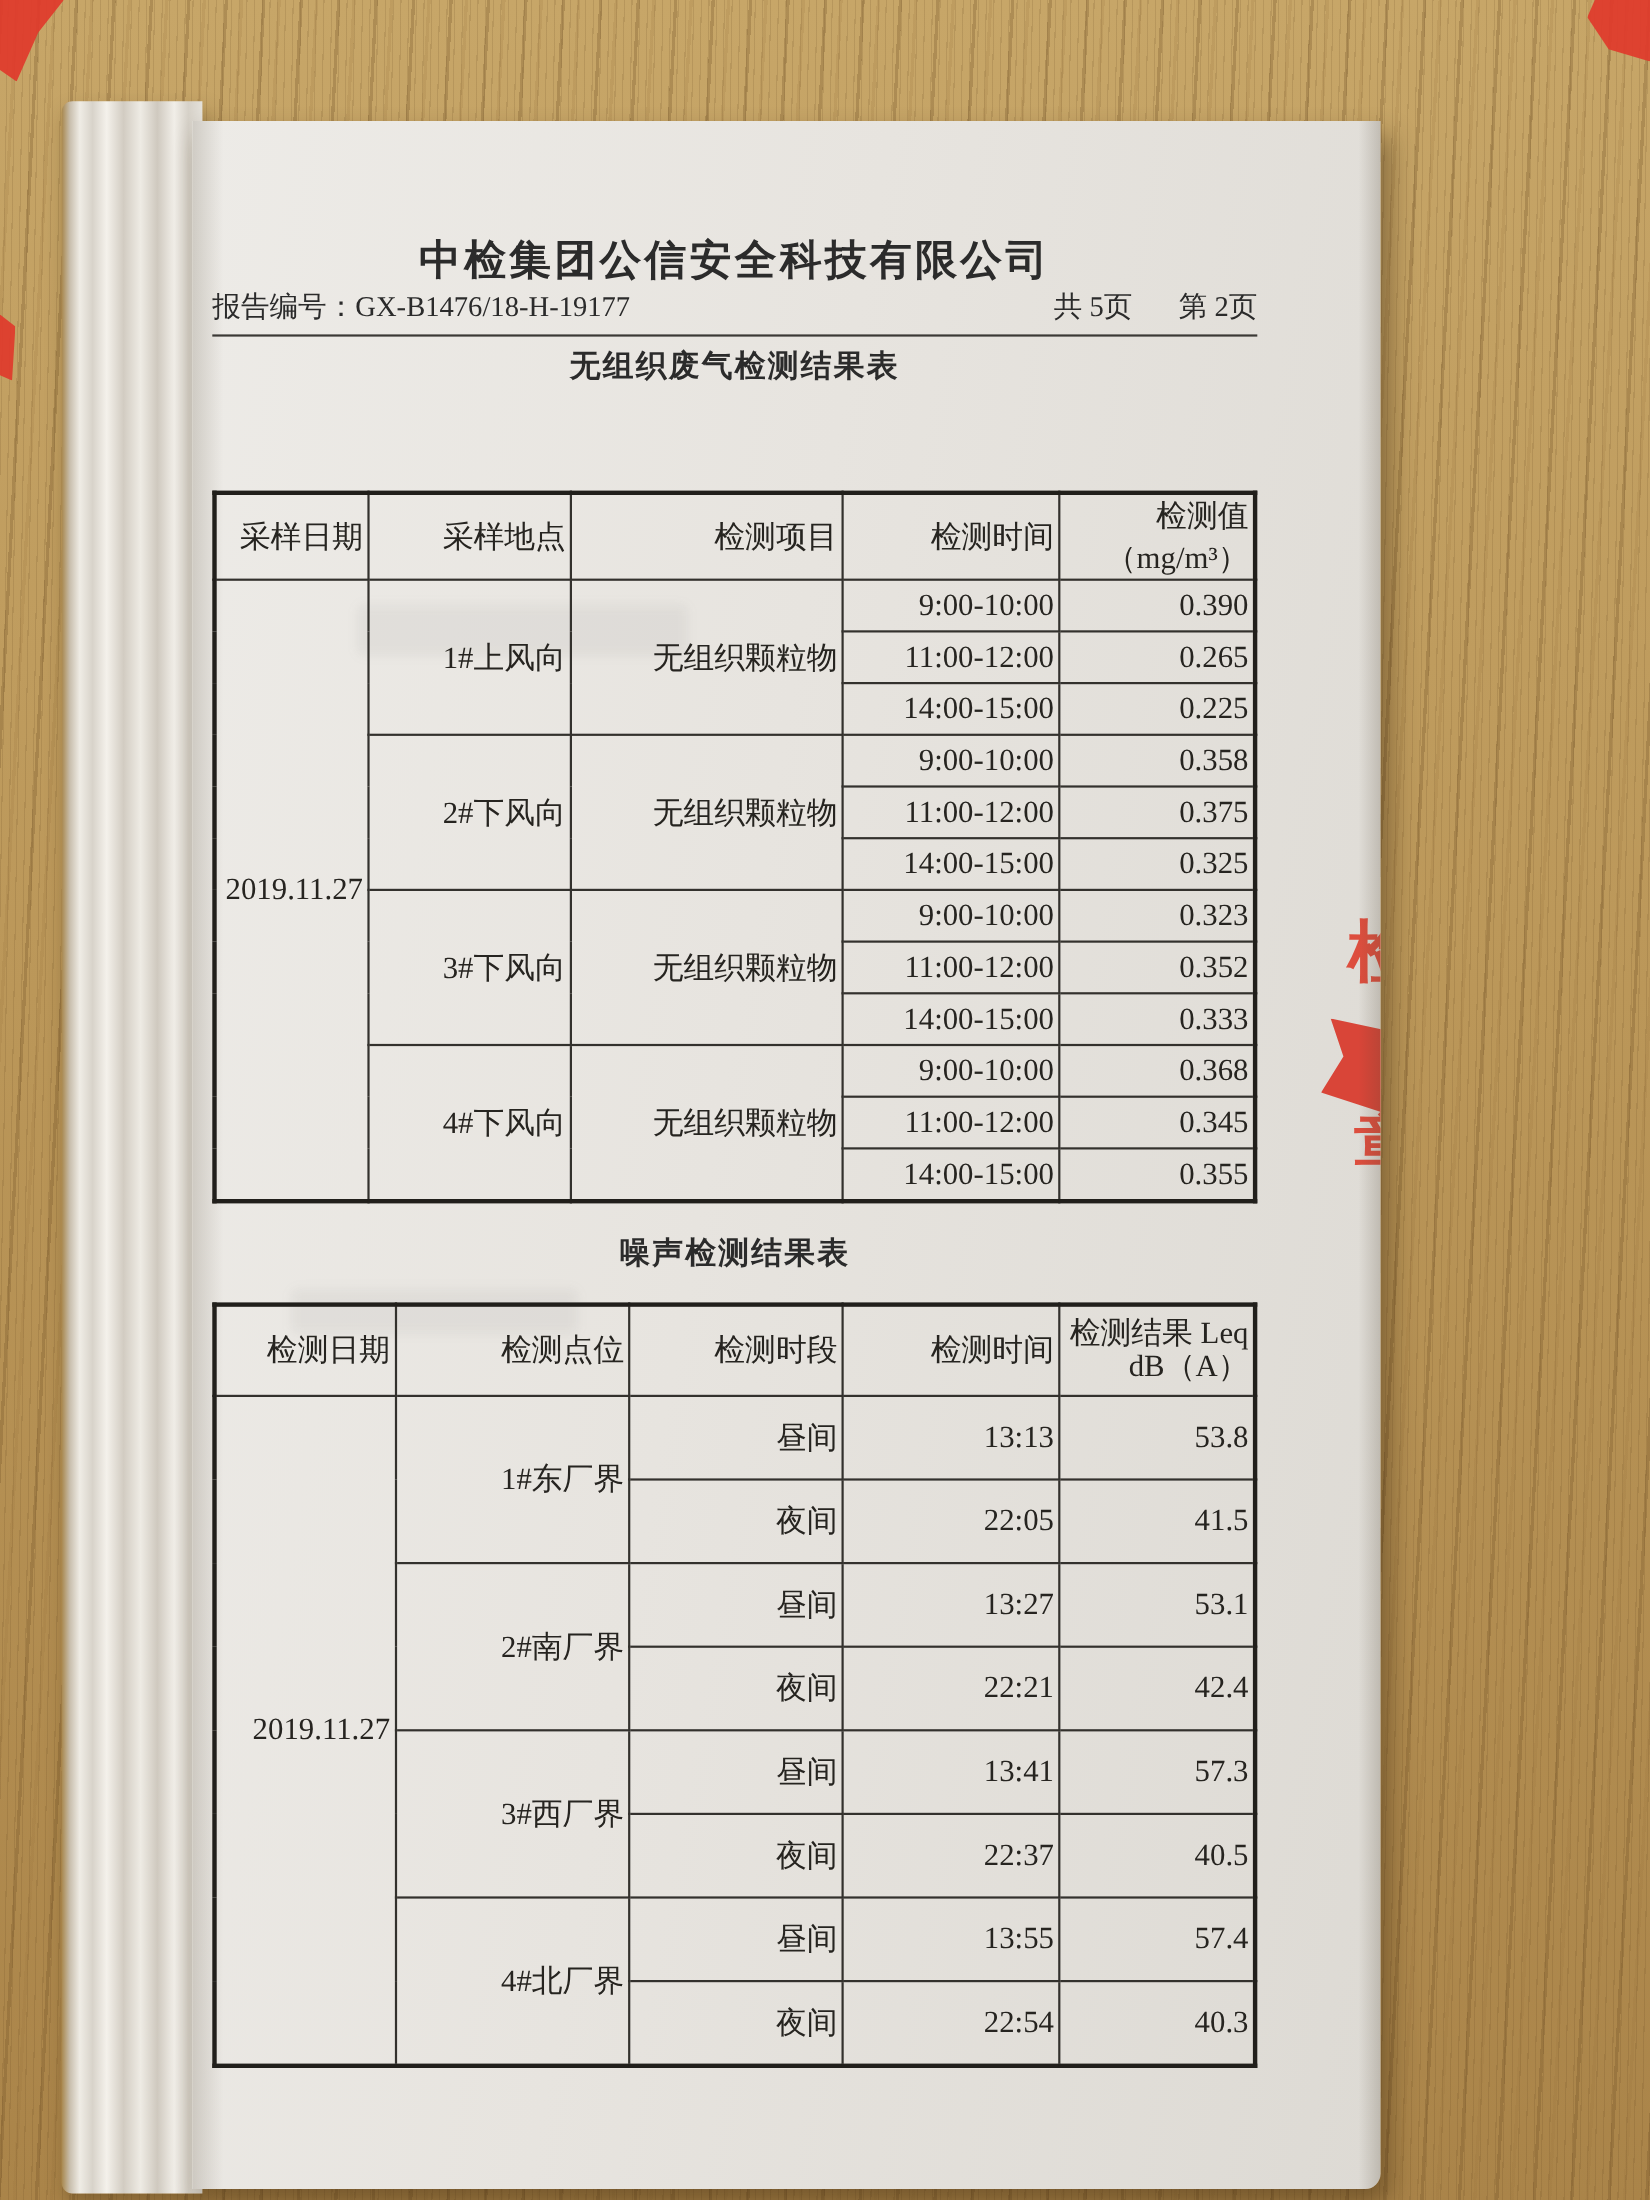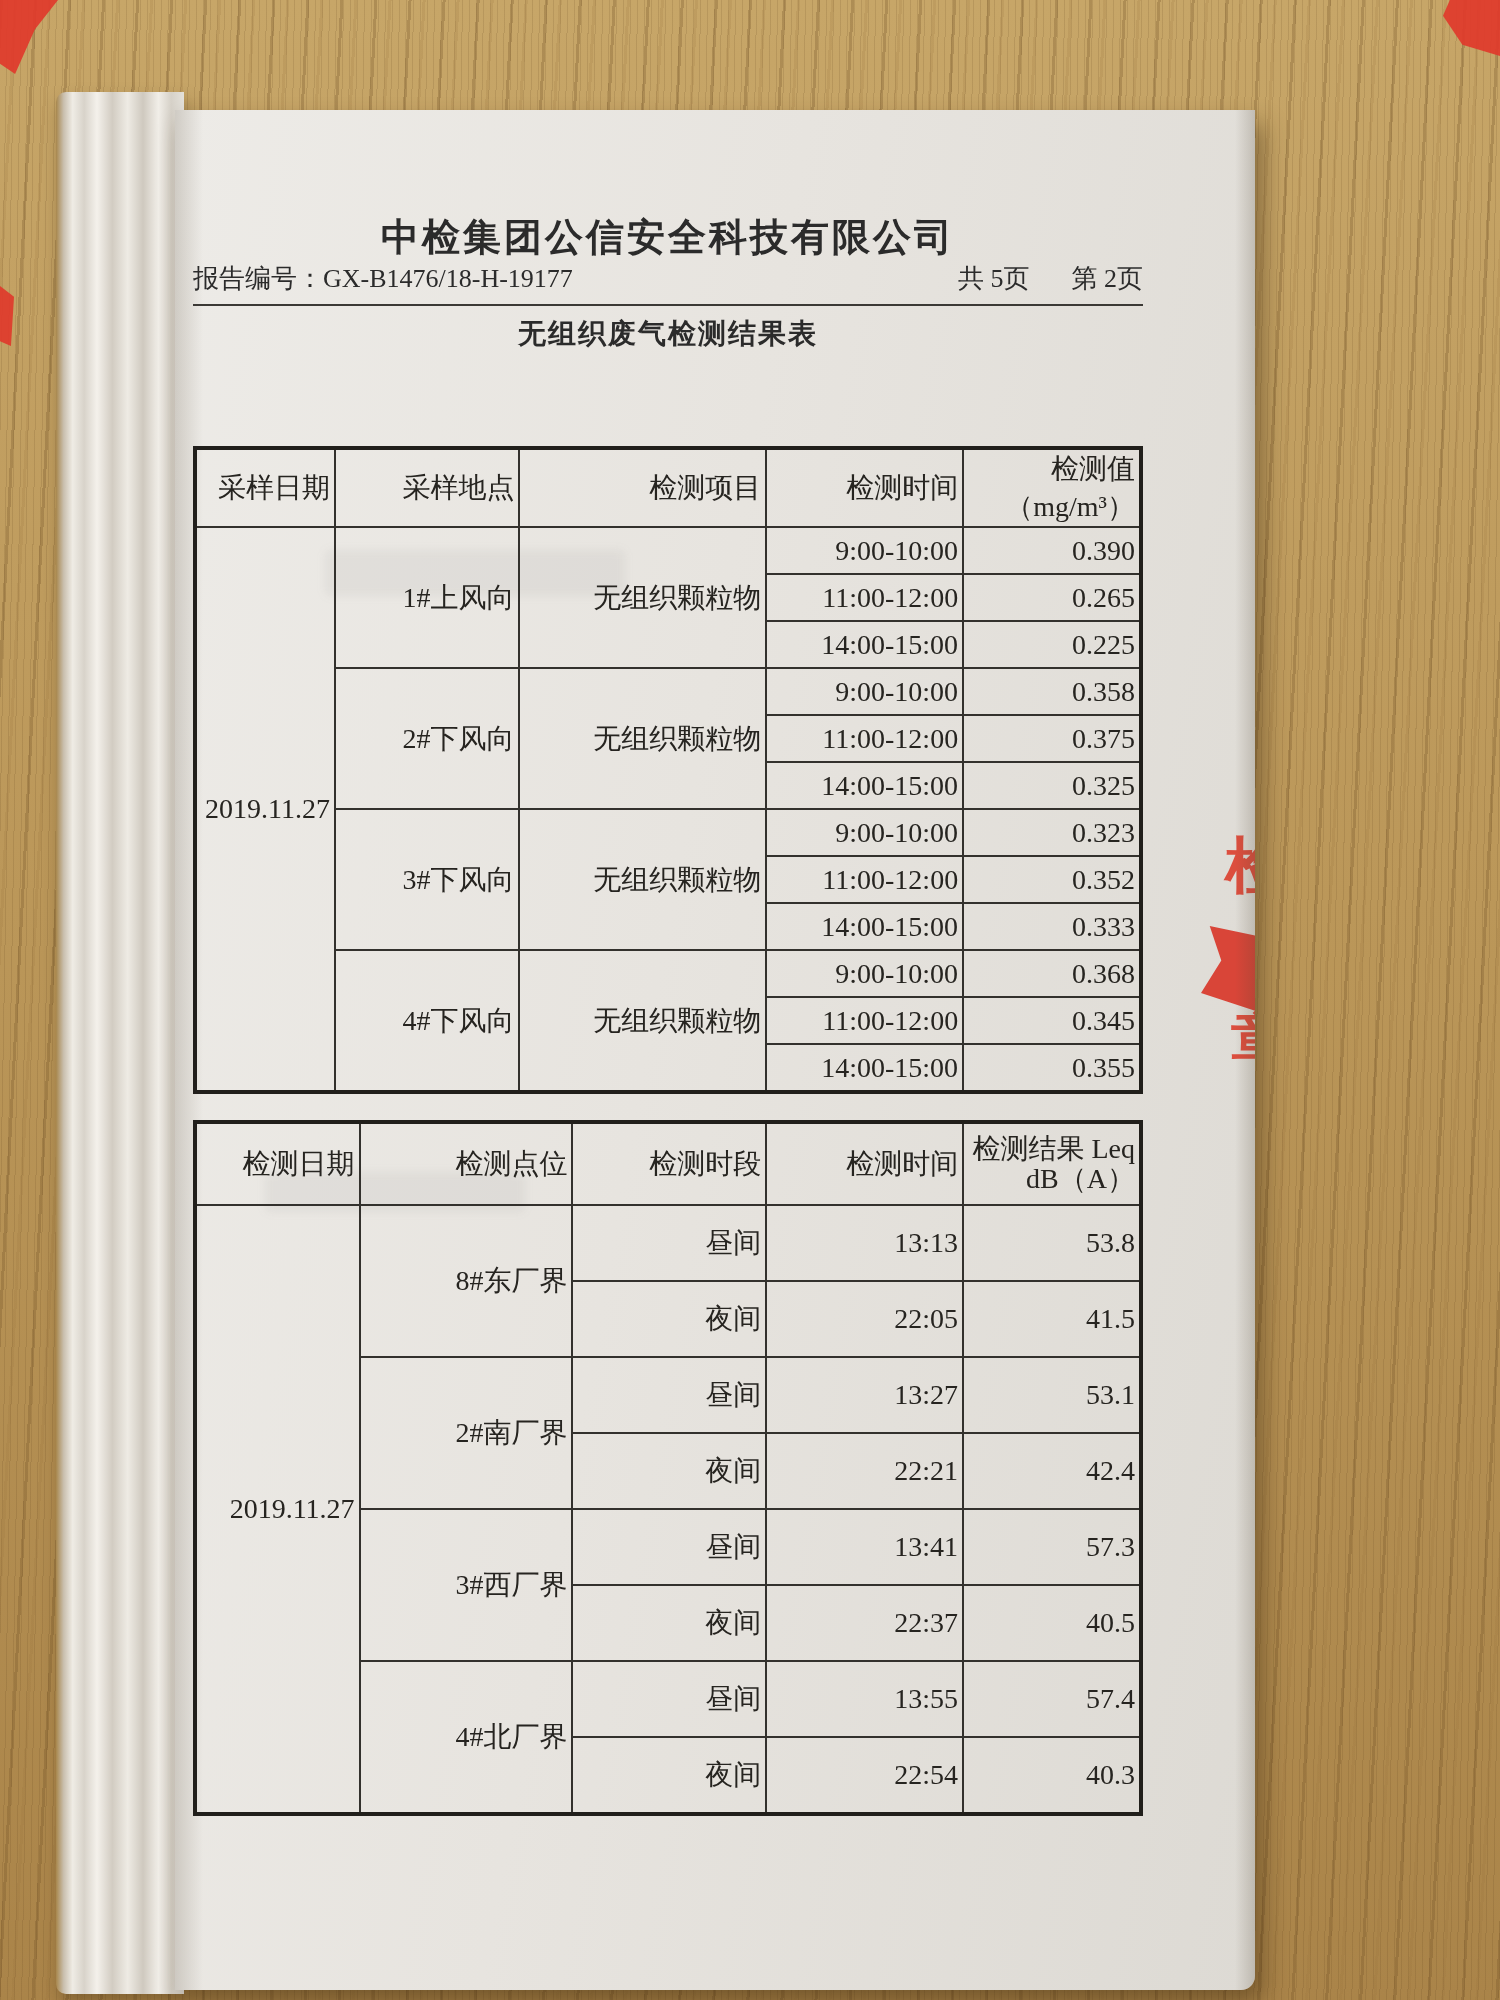--- a/index.html
+++ b/index.html
@@ -175,20 +175,21 @@
           <td>11:00-12:00</td>
           <td>0.345</td>
         </tr>
         <tr>
           <td>14:00-15:00</td>
           <td>0.355</td>
         </tr>
       </tbody>
         </table>
 
+      <div class="table-title noise-title">噪声检测结果表</div>
 
       <table class="tbl noise">
         <colgroup>
           <col style="width:17.4%">
             <col style="width:22.5%">
             <col style="width:20.5%">
             <col style="width:20.8%">
             <col style="width:18.8%">
         </colgroup>
         <tbody>
@@ -197,21 +198,21 @@
           <th>检测点位</th>
           <th>检测时段</th>
           <th>检测时间</th>
           <th>
             <div>检测结果 Leq</div>
             <div>dB（A）</div>
           </th>
         </tr>
         <tr>
           <td rowspan="8">2019.11.27</td>
-          <td rowspan="2">8#东厂界</td>
+          <td rowspan="2">1#东厂界</td>
           <td>昼间</td>
           <td>13:13</td>
           <td>53.8</td>
         </tr>
         <tr>
           <td>夜间</td>
           <td>22:05</td>
           <td>41.5</td>
         </tr>
         <tr>

